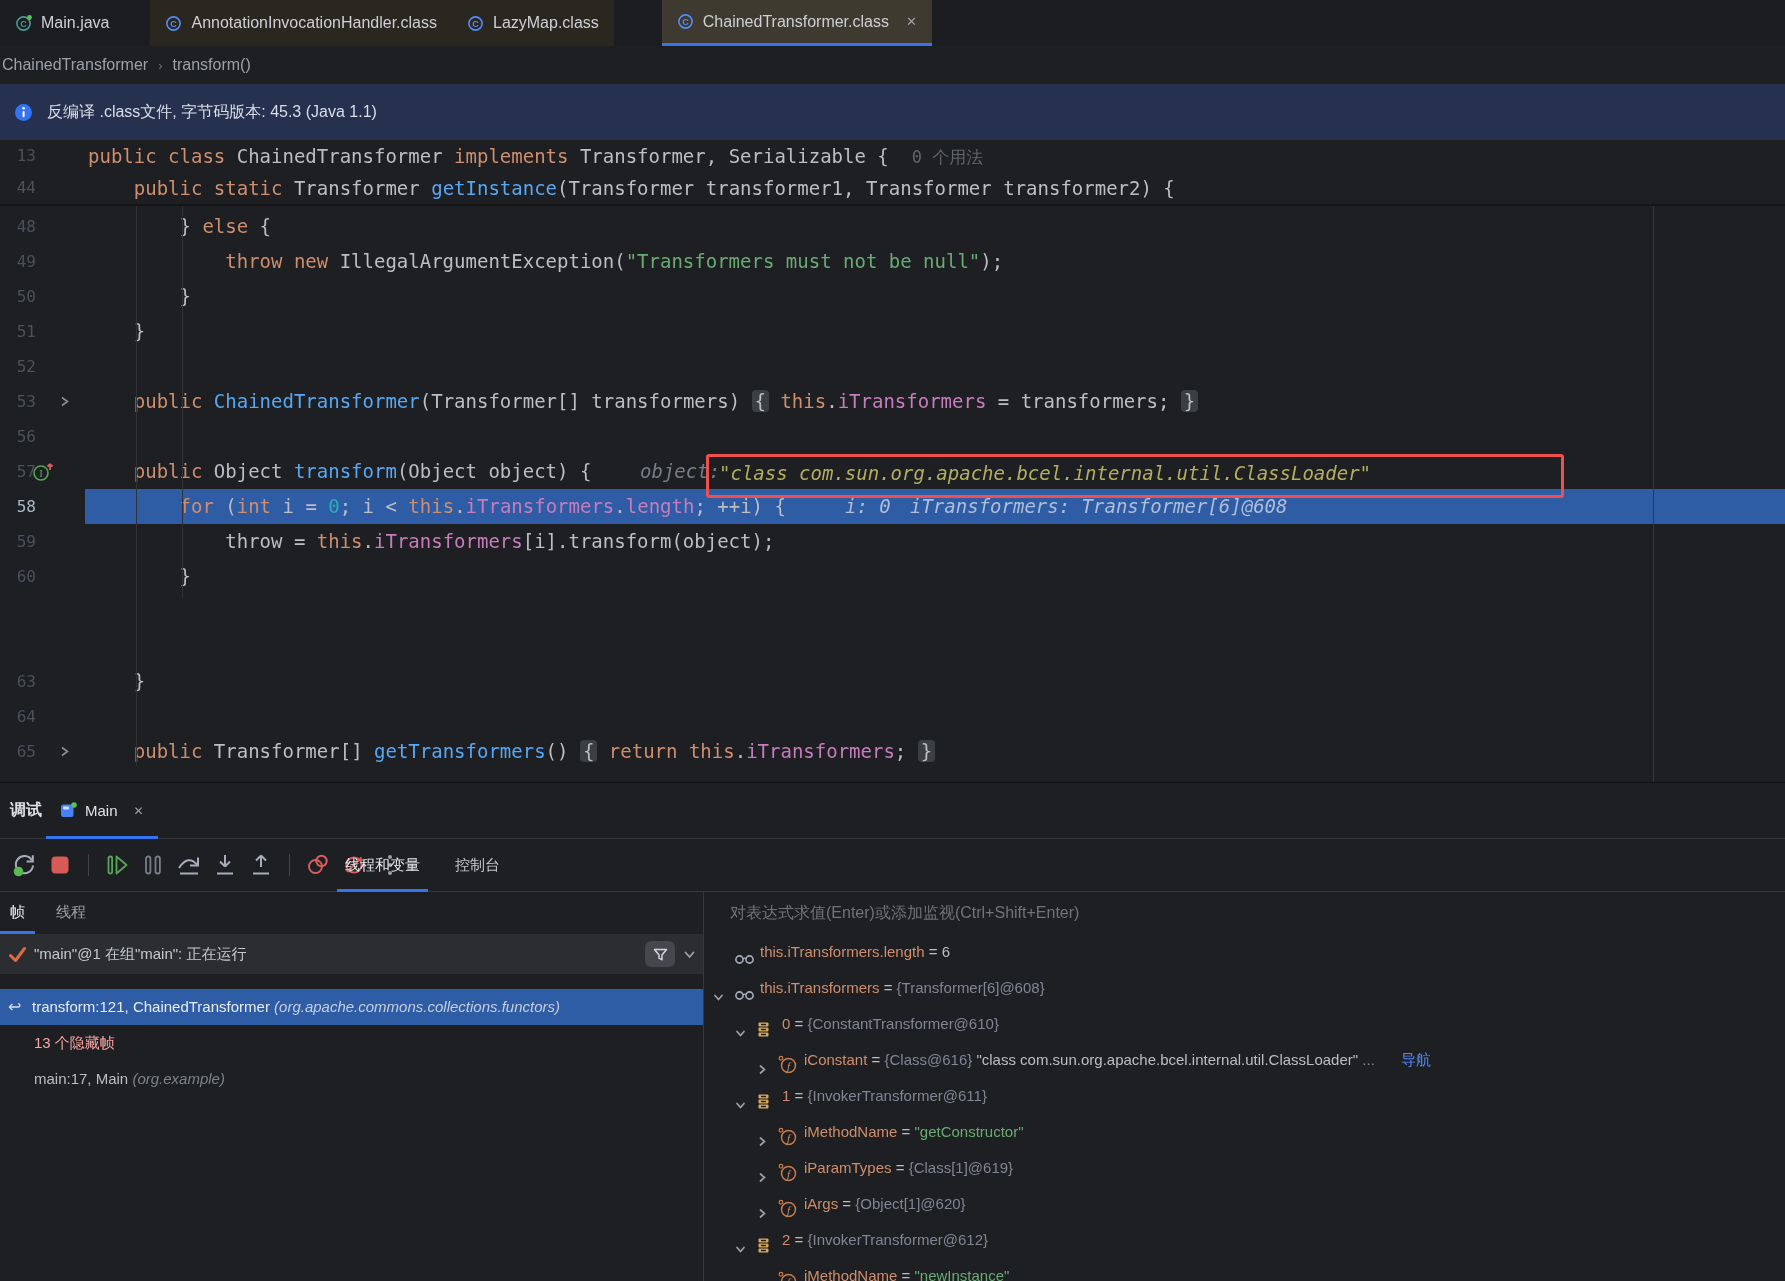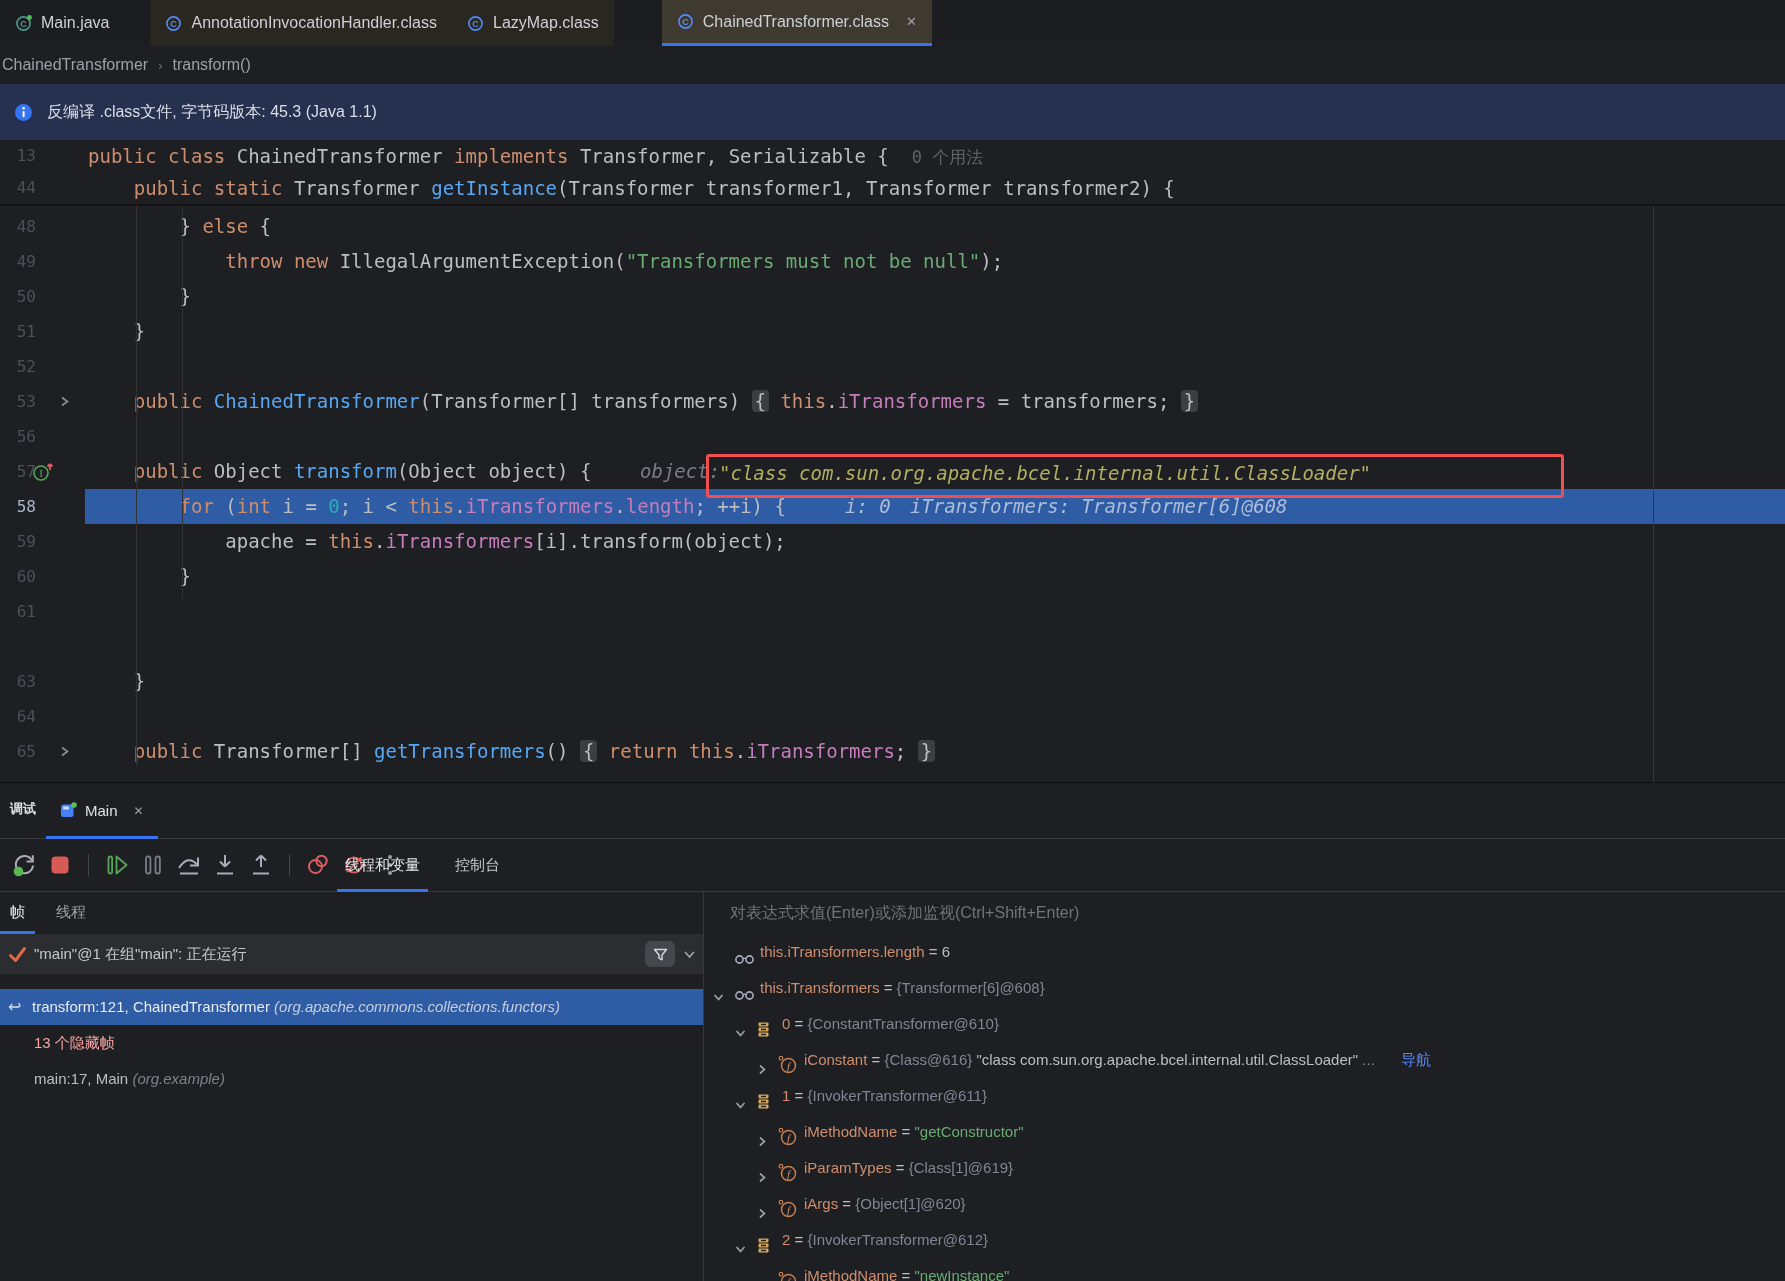--- a/index.html
+++ b/index.html
@@ -47,21 +47,21 @@
   .objbox{position:absolute;left:706px;top:0;width:852px;height:38px;border:3px solid #ef4f4f;border-radius:3px;z-index:5;}
   .boxval{position:absolute;left:10px;top:-2px;font-style:italic;color:#b3ae60;line-height:36px;white-space:pre;}
   .ihint{position:absolute;font-style:italic;color:#aebdd9;}
   .ih0{left:845px;} .ih1{left:910px;}
   .iguide{position:absolute;width:1px;background:#303236;z-index:3;}
   #rmargin{position:absolute;left:1653px;top:66px;height:576px;width:1px;background:#35373c;z-index:4;}
 
   
   #debug{position:absolute;left:0;top:782px;right:0;bottom:0;background:#1e1f22;border-top:1px solid #0f1011;}
   #dbg-head{position:absolute;left:0;top:0;right:0;height:55px;border-bottom:1px solid #36383d;}
-  .dbg-title{position:absolute;left:10px;top:17px;font-weight:bold;font-size:13px;color:#dfe1e5;}
+  .dbg-title{position:absolute;left:10px;top:17px;font-weight:bold;font-size:16px;color:#dfe1e5;}
   .sess{position:absolute;left:46px;top:0;height:100%;display:flex;align-items:center;gap:8px;padding:0 14px;}
   .sess::after{content:'';position:absolute;left:0;right:0;bottom:-1px;height:3px;background:#3574f0;}
   .sess .lbl{font-size:15px;color:#dfe1e5;}
   .sess .tabclose{font-size:12px;}
 
   #dbg-toolbar{position:absolute;left:0;top:56px;right:0;height:52px;border-bottom:1px solid #36383d;}
   #dbg-toolbar-icons{display:flex;align-items:center;height:100%;padding-left:8px;gap:4px;}
   .tbico{width:32px;height:32px;display:flex;align-items:center;justify-content:center;border-radius:4px;}
   .tsep{width:1px;height:22px;background:#43454a;margin:0 8px;}
   .vtab{position:absolute;top:0;height:100%;display:flex;align-items:center;font-size:15px;color:#d3d6dc;}
@@ -179,23 +179,22 @@
         <div class="crow" style="top: 178px;"><span class="lnum">53</span><span class="gut gut-fold"><svg width="13" height="13">
               <path d="M4 2.5 L9.5 6.5 L4 10.5" fill="none" stroke="#8a9099" stroke-width="1.6"></path>
             </svg></span><span class="ct"><span class="k">    public </span><span class="m">ChainedTransformer</span><span class="p">(</span><span class="t">Transformer</span><span class="p">[] transformers) </span><span class="c">{</span><span class="p"> </span><span class="k">this</span><span class="p">.</span><span class="f">iTransformers</span><span class="p"> = transformers; </span><span class="c">}</span></span></div>
         <div class="crow" style="top: 213px;"><span class="lnum">56</span><span class="ct"></span></div>
         <div class="crow" style="top: 248px;"><span class="lnum">57</span><span class="gut gut-impl"><svg width="24" height="22">
               <circle cx="9" cy="12" r="7" fill="none" stroke="#57a559" stroke-width="1.6"></circle>
               <text x="9" y="16" font-size="11" fill="#57a559" text-anchor="middle" font-family="Liberation Serif,serif">I</text>
               <path d="M18 9 V3 M18 3 L15.5 5.5 M18 3 L20.5 5.5" stroke="#db5c5c" stroke-width="1.8" fill="none"></path>
             </svg></span><span class="ct"><span class="k">    public </span><span class="t">Object </span><span class="m">transform</span><span class="p">(</span><span class="t">Object</span><span class="p"> object) {</span></span><span class="hintlabel">object:</span><div class="objbox"><span class="boxval">"class com.sun.org.apache.bcel.internal.util.ClassLoader"</span></div></div>
         <div class="crow exec" style="top: 283px;"><span class="lnum">58</span><span class="ct"><span class="k">        for </span><span class="p">(</span><span class="k">int</span><span class="p"> i = </span><span class="n">0</span><span class="p">; i &lt; </span><span class="k">this</span><span class="p">.</span><span class="f">iTransformers</span><span class="p">.</span><span class="f">length</span><span class="p">; ++i) {</span></span><span class="ihint ih0">i: 0</span><span class="ihint ih1">iTransformers: Transformer[6]@608</span></div>
-        <div class="crow" style="top: 318px;"><span class="lnum">59</span><span class="ct"><span class="p">            apache = </span><span class="k">this</span><span class="p">.</span><span class="f">iTransformers</span><span class="p">[i].transform(object);</span></span></div>
+        <div class="crow" style="top: 318px;"><span class="lnum">59</span><span class="ct"><span class="p">            throw = </span><span class="k">this</span><span class="p">.</span><span class="f">iTransformers</span><span class="p">[i].transform(object);</span></span></div>
         <div class="crow" style="top: 353px;"><span class="lnum">60</span><span class="ct"><span class="p">        }</span></span></div>
-        <div class="crow" style="top: 388px;"><span class="lnum">61</span><span class="ct"></span></div>
         <div class="crow" style="top: 458px;"><span class="lnum">63</span><span class="ct"><span class="p">    }</span></span></div>
         <div class="crow" style="top: 493px;"><span class="lnum">64</span><span class="ct"></span></div>
         <div class="crow" style="top: 528px;"><span class="lnum">65</span><span class="gut gut-fold"><svg width="13" height="13">
               <path d="M4 2.5 L9.5 6.5 L4 10.5" fill="none" stroke="#8a9099" stroke-width="1.6"></path>
             </svg></span><span class="ct"><span class="k">    public </span><span class="t">Transformer</span><span class="p">[] </span><span class="m">getTransformers</span><span class="p">() </span><span class="c">{</span><span class="p"> </span><span class="k">return this</span><span class="p">.</span><span class="f">iTransformers</span><span class="p">; </span><span class="c">}</span></span></div>
       </div>
     <div class="iguide" style="left:136px;top:66px;height:560px;"></div>
     <div class="iguide" style="left:182px;top:66px;height:392px;"></div>
     <div id="rmargin"></div>
     <div id="sticky">

